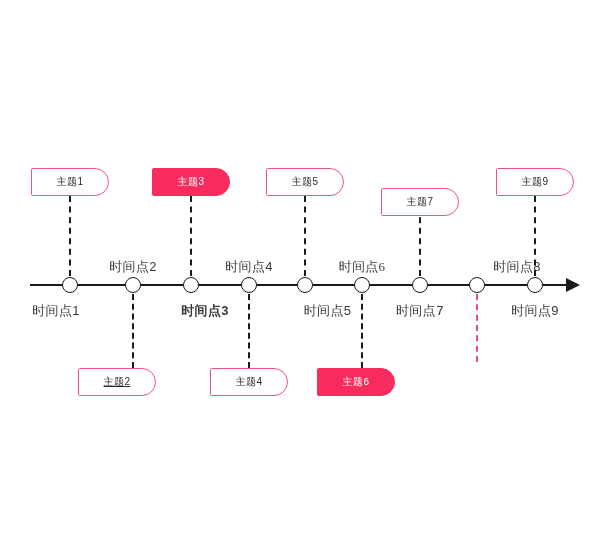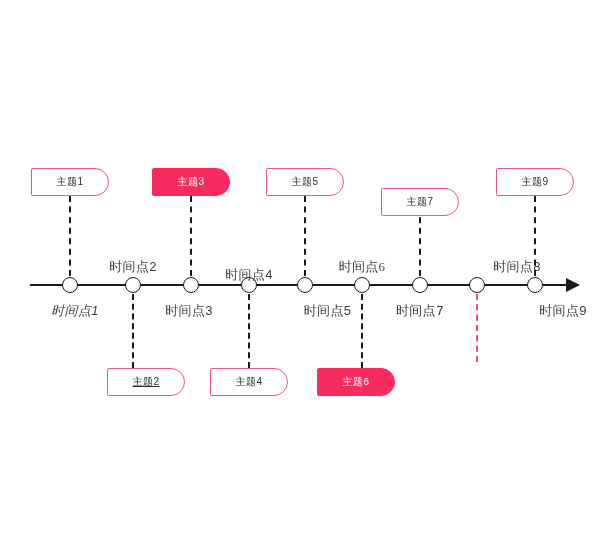--- a/index.html
+++ b/index.html
@@ -65,48 +65,48 @@
 <body>
 
 <div id="stage">
 
   <div class="axis-line"></div>
   <div class="axis-arrow"></div>
 
   <div id="layer">
       <div class="conn" style="left: 70px; top: 196px; height: 80px;"></div>
       <div class="node" style="left: 70px;"></div>
-      <div class="tp-label tp-below" style="left: 75px; font-style: italic;">时间点1</div>
+      <div class="tp-label tp-below" style="left: 56px;">时间点1</div>
       <div class="topic up" style="left: 70px;">主题1</div>
       <div class="conn" style="left: 133px; top: 294px; height: 74px;"></div>
       <div class="node" style="left: 133px;"></div>
       <div class="tp-label tp-above" style="left: 133px;">时间点2</div>
-      <div class="topic down" style="left: 146px; text-decoration: underline;">主题2</div>
+      <div class="topic down" style="left: 117px; text-decoration: underline;">主题2</div>
       <div class="conn" style="left: 191px; top: 196px; height: 80px;"></div>
       <div class="node" style="left: 191px;"></div>
-      <div class="tp-label tp-below" style="left: 189px;">时间点3</div>
+      <div class="tp-label tp-below" style="left: 205px; font-weight: bold;">时间点3</div>
       <div class="topic up filled" style="left: 191px;">主题3</div>
       <div class="conn" style="left: 249px; top: 294px; height: 74px;"></div>
       <div class="node" style="left: 249px;"></div>
-      <div class="tp-label tp-above" style="left: 249px; margin-top: 8px;">时间点4</div>
+      <div class="tp-label tp-above" style="left: 249px;">时间点4</div>
       <div class="topic down" style="left: 249px;">主题4</div>
       <div class="conn" style="left: 305px; top: 196px; height: 80px;"></div>
       <div class="node" style="left: 305px;"></div>
       <div class="tp-label tp-below" style="left: 305px; padding-left: 45px;">时间点5</div>
       <div class="topic up" style="left: 305px;">主题5</div>
       <div class="conn" style="left: 362px; top: 294px; height: 74px;"></div>
       <div class="node" style="left: 362px;"></div>
       <div class="tp-label tp-above" style="left: 362px; font-family: Liberation Serif, serif;">时间点6</div>
       <div class="topic down filled" style="left: 356px; font-family: Liberation Mono, monospace;">主题6</div>
       <div class="conn" style="left: 420px; top: 196px; height: 80px;"></div>
       <div class="node" style="left: 420px;"></div>
       <div class="tp-label tp-below" style="left: 420px; font-family: Liberation Mono, monospace;">时间点7</div>
       <div class="topic up" style="left: 420px; margin-top: 20px;">主题7</div>
       <div class="conn pinkline" style="left: 477px; top: 294px; height: 68px;"></div>
       <div class="node" style="left: 477px;"></div>
       <div class="tp-label tp-above" style="left: 477px; margin-left: 40px;">时间点8</div>
       <div class="conn" style="left: 535px; top: 196px; height: 80px;"></div>
       <div class="node" style="left: 535px;"></div>
-      <div class="tp-label tp-below" style="left: 535px; margin-left: 28px;">时间点9</div>
+      <div class="tp-label tp-below" style="left: 535px;">时间点9</div>
       <div class="topic up" style="left: 535px;">主题9</div>
     </div>
 
 </div>
 
 </body></html>

